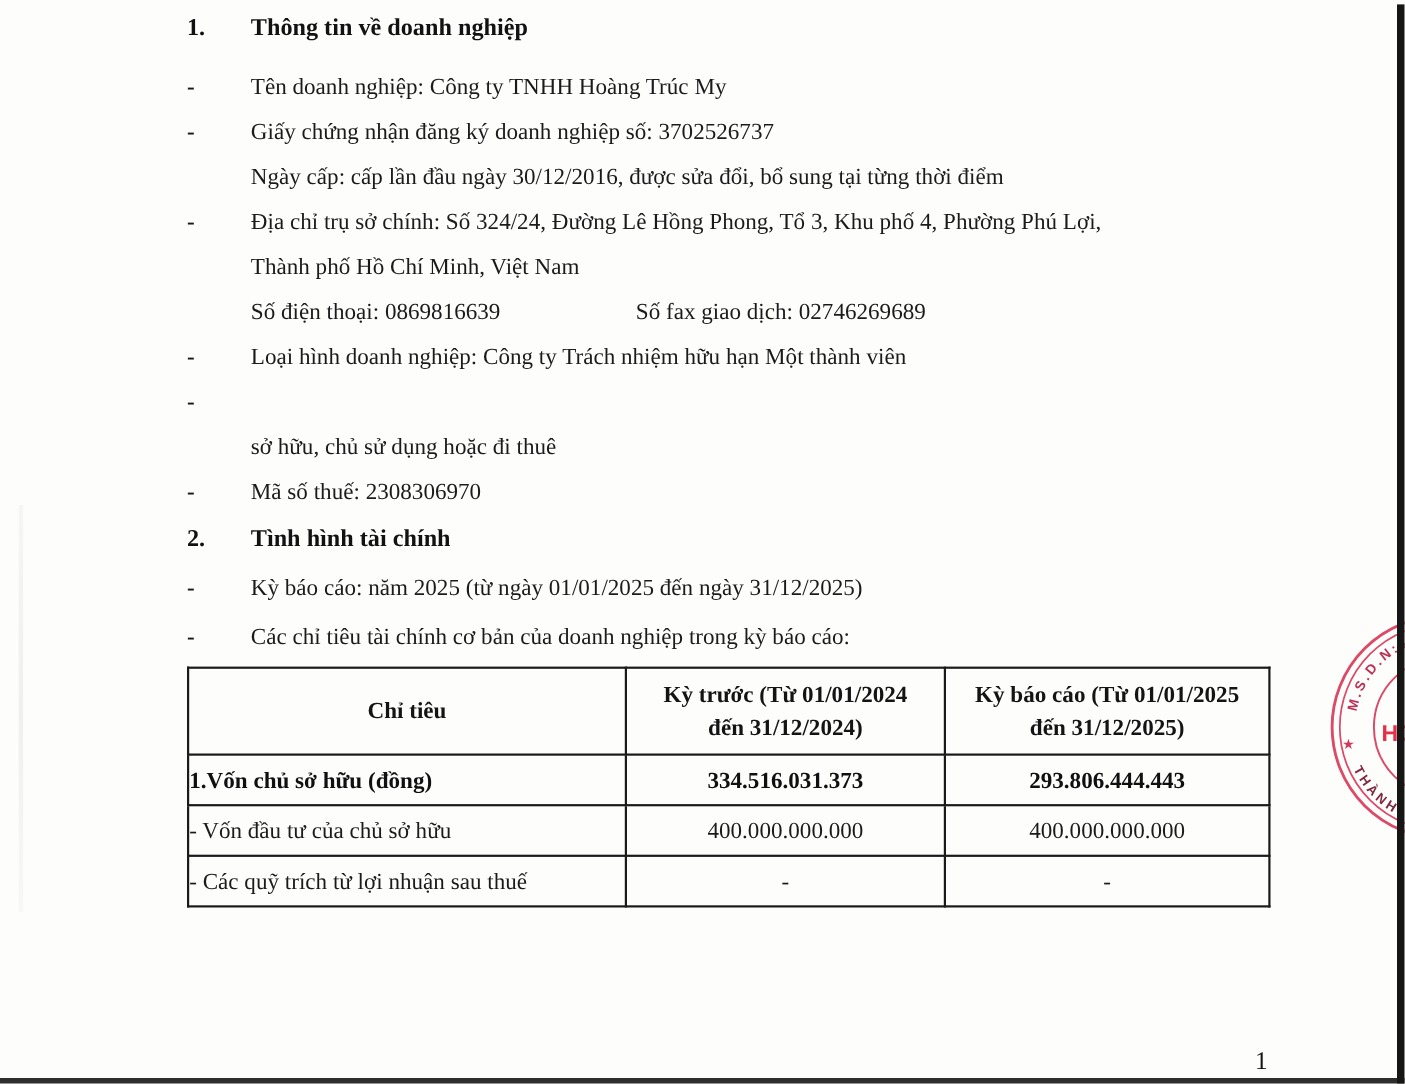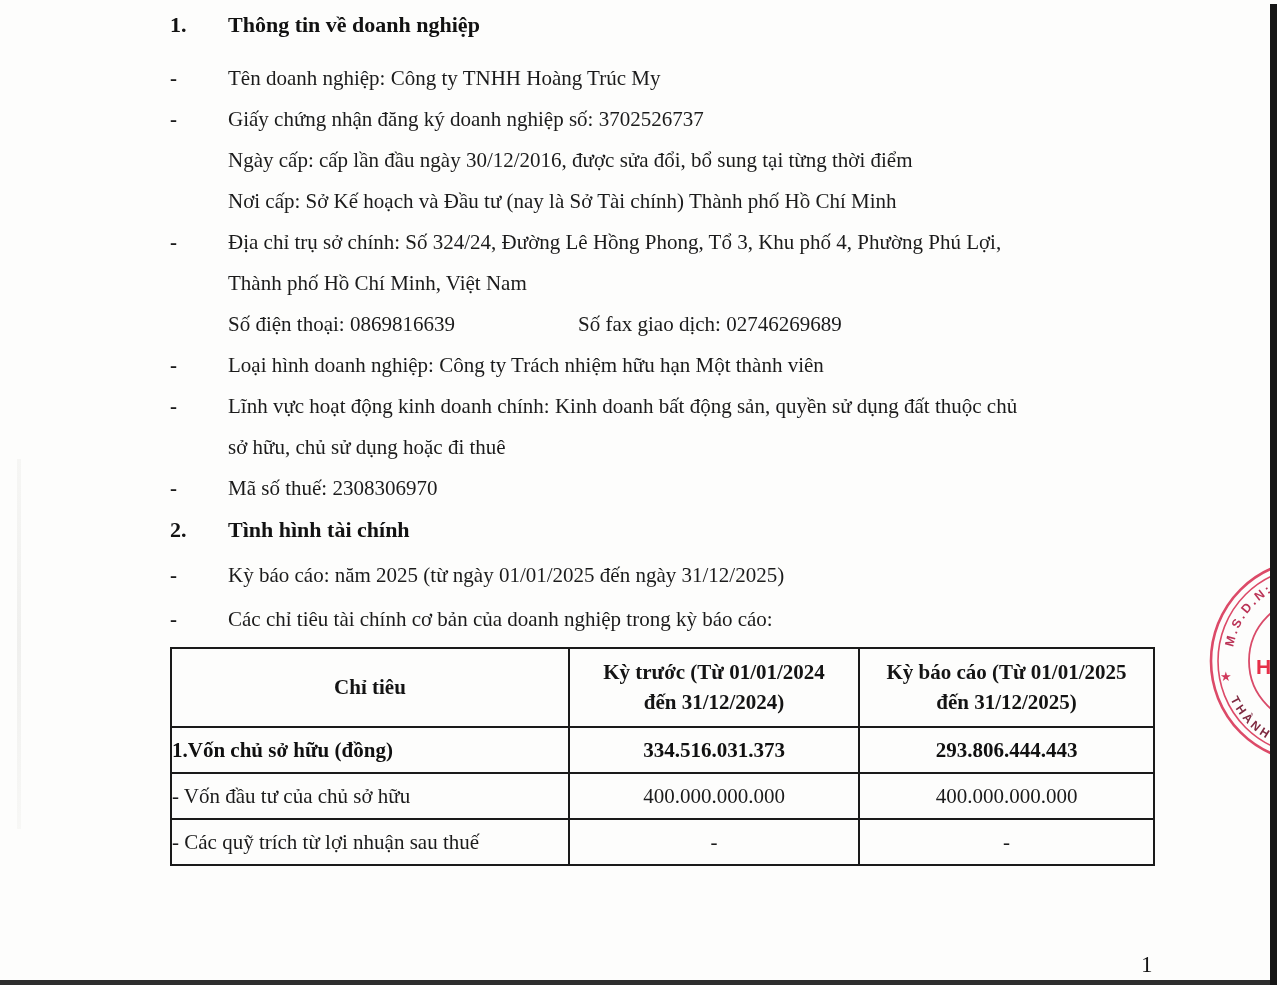--- a/index.html
+++ b/index.html
@@ -122,24 +122,20 @@
     </div>
     <div class="row">
       <span class="marker">-</span>
       <span class="txt">Giấy chứng nhận đăng ký doanh nghiệp số: 3702526737</span>
     </div>
     <div class="row">
       <span class="marker"></span>
       <span class="txt">Ngày cấp: cấp lần đầu ngày 30/12/2016, được sửa đổi, bổ sung tại từng thời điểm</span>
     </div>
     <div class="row">
-      <span class="marker"></span>
-      <span class="txt">Nơi cấp: Sở Kế hoạch và Đầu tư (nay là Sở Tài chính) Thành phố Hồ Chí Minh</span>
-    </div>
-    <div class="row">
       <span class="marker">-</span>
       <span class="txt">Địa chỉ trụ sở chính: Số 324/24, Đường Lê Hồng Phong, Tổ 3, Khu phố 4, Phường Phú Lợi,</span>
     </div>
     <div class="row">
       <span class="marker"></span>
       <span class="txt">Thành phố Hồ Chí Minh, Việt Nam</span>
     </div>
     <div class="row">
       <span class="marker"></span>
       <span class="txt">
@@ -148,21 +144,20 @@
     </div>
     <div class="row">
       <span class="marker"></span>
     </div>
     <div class="row">
       <span class="marker">-</span>
       <span class="txt">Loại hình doanh nghiệp: Công ty Trách nhiệm hữu hạn Một thành viên</span>
     </div>
     <div class="row">
       <span class="marker">-</span>
-      <span class="txt">Lĩnh vực hoạt động kinh doanh chính: Kinh doanh bất động sản, quyền sử dụng đất thuộc chủ</span>
     </div>
     <div class="row">
       <span class="marker"></span>
       <span class="txt">sở hữu, chủ sử dụng hoặc đi thuê</span>
     </div>
     <div class="row">
       <span class="marker">-</span>
       <span class="txt">Mã số thuế: 2308306970</span>
     </div>
   </div>

